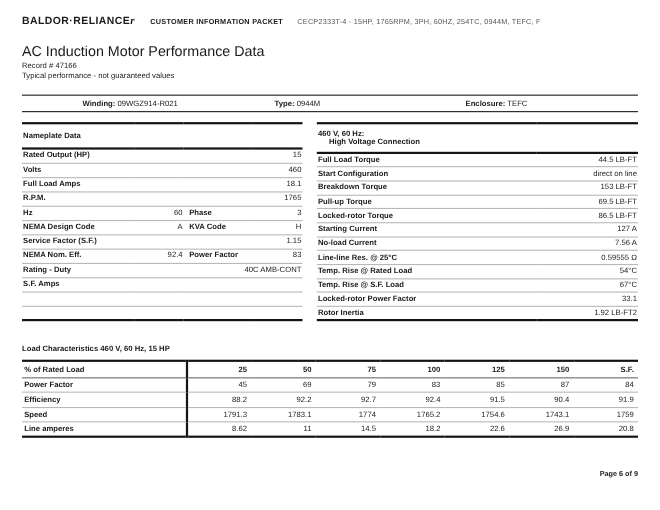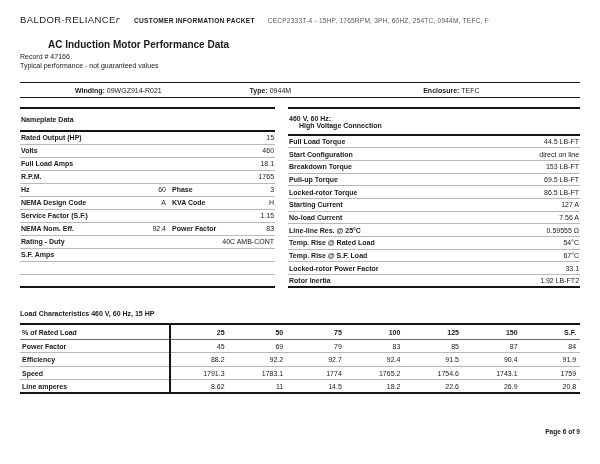--- a/index.html
+++ b/index.html
@@ -6,28 +6,28 @@
   html,body { margin:0; padding:0; }
   body {
     width:600px; height:464px; background:#ffffff;
     font-family:"Liberation Sans", sans-serif; color:#1a1a1a;
     -webkit-font-smoothing:antialiased;
   }
   .page { position:relative; width:600px; height:464px; padding:14px 20px 0 20px; }
 
   
   .topbar { display:flex; align-items:baseline; }
-  .logo { font-size:9.5px; font-weight:normal; letter-spacing:0.4px; white-space:nowrap; }
+  .logo { font-size:9.5px; font-weight:bold; letter-spacing:0.4px; white-space:nowrap; }
   .logo .mark { font-family:"Liberation Serif", serif; font-style:italic; font-size:10px; }
   .packet-title { font-size:6.6px; font-weight:bold; letter-spacing:0.25px; margin-left:14px; white-space:nowrap; }
   .product-code { font-size:6.6px; color:#585858; letter-spacing:0.2px; margin-left:13px; white-space:nowrap; }
 
   
   .doc-title { margin-top:14px; }
-  .doc-title .t { font-size:10px; font-weight:bold;margin-left:28px; }
+  .doc-title .t { font-size:13px; font-weight:normal; }
   .doc-title .sub { font-size:7px; margin-top:2.5px; }
 
   
   .winding {
     margin-top:13px; height:16px;
     border-top:1px solid #1a1a1a; border-bottom:1px solid #1a1a1a;
     display:grid; grid-template-columns:41% 31% 28%; align-items:center; font-size:7px;
   }
   .winding .pair:first-child { padding-left:55px; }
   .lbl { font-weight:bold; }

